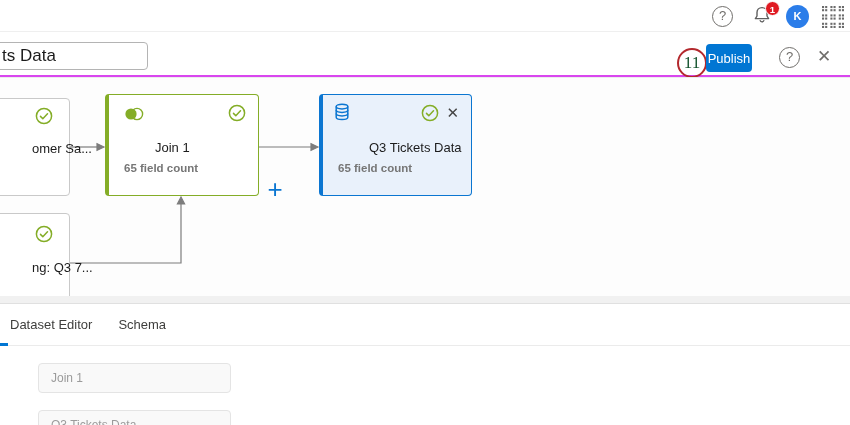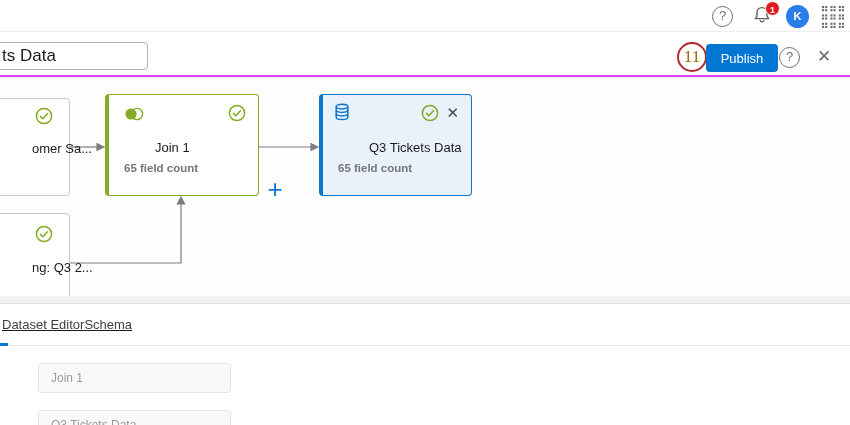--- a/index.html
+++ b/index.html
@@ -46,27 +46,27 @@
     position: absolute; left: 0; top: 32px; width: 850px; height: 45px;
     background: #fff; border-bottom: 2px solid #d946ef;
   }
   .dataset-name-input {
     position: absolute; left: -12px; top: 10px; width: 160px; height: 28px;
     border: 1px solid #b4b4b4; border-radius: 4px; background: #fff;
     font-family: "Liberation Sans", sans-serif;
     font-size: 17px; color: #1b1b1b; padding: 0 10px 0 13px;
   }
   .annotation {
-    position: absolute; left: 677px; top: 10px; width: 30px; height: 30px;
+    position: absolute; left: 677px; top: 16px; width: 30px; height: 30px;
     border: 2.5px solid #b3282d; border-radius: 50%;
-    color: #a16207; font-family: "Liberation Serif", serif;
+    color: #14532d; font-family: "Liberation Serif", serif;
     font-size: 17px; line-height: 25px; text-align: center;
   }
   .publish-btn {
-    position: absolute; left: 706px; top: 12px; width: 72px; height: 28px;
+    position: absolute; left: 706px; top: 12px; width: 46px; height: 28px;
     background: #0176d3; color: #fff; border: none; border-radius: 4px;
     font-family: "Liberation Sans", sans-serif; font-size: 13px; cursor: pointer;
   }
   .titlebar .circle-help { left: 779px; top: 15px; }
   .close-x {
     position: absolute; left: 814px; top: 13px; width: 20px; height: 24px;
     color: #706e6b; font-size: 17px; line-height: 24px; text-align: center; cursor: pointer;
   }
 
   
@@ -95,21 +95,21 @@
   .connectors { position: absolute; left: 0; top: 0; }
 
   
   .canvas-strip {
     position: absolute; left: 0; top: 296px; width: 850px; height: 8px;
     background: #f1f1f1; border-bottom: 1px solid #e0e0e0;
   }
   .tabbar {
     position: absolute; left: 0; top: 304px; width: 850px; height: 42px;
     background: #fff; border-bottom: 1px solid #ebebeb;
-    display: flex; align-items: center; padding-left: 2px; text-decoration: underline;
+    display: flex; align-items: center; gap: 26px; padding-left: 10px;
   }
   .tab { font-size: 13px; color: #3e3e3c; cursor: pointer; }
   .active-tab-indicator {
     position: absolute; left: 0; bottom: -1px; width: 8px; height: 3px; background: #0176d3;
   }
   .panel { position: absolute; left: 0; top: 346px; width: 850px; height: 79px; background: #fff; }
   .panel-field {
     position: absolute; left: 38px; width: 193px; height: 30px;
     background: #f9f9f9; border: 1px solid #e4e4e4; border-radius: 4px;
     font-family: "Liberation Sans", sans-serif;
@@ -228,21 +228,21 @@
     <span class="node-sub">65 field count</span>
   </div>
 
   <div class="node cutnode" style="left:-45px; top:135px; width:115px; height:96px;">
     <div class="node-topright" style="right:16px; top:11px;">
       <svg width="18" height="18" viewBox="0 0 18 18">
         <circle cx="9" cy="9" r="7.6" fill="none" stroke="#84ad27" stroke-width="1.5"></circle>
         <path d="M5.5 9.4l2.3 2.3 4.7-5" fill="none" stroke="#84ad27" stroke-width="1.5" stroke-linecap="round" stroke-linejoin="round"></path>
       </svg>
     </div>
-    <span class="node-title" style="top:46px;">ng: Q3 2...</span>
+    <span class="node-title" style="top:46px;">ng: Q3 7...</span>
   </div>
 
   <div class="plus-add">+</div>
 </div>
 
 <div class="canvas-strip"></div>
 
 <div class="tabbar">
   <span class="tab">Dataset Editor</span>
   <span class="tab">Schema</span>

